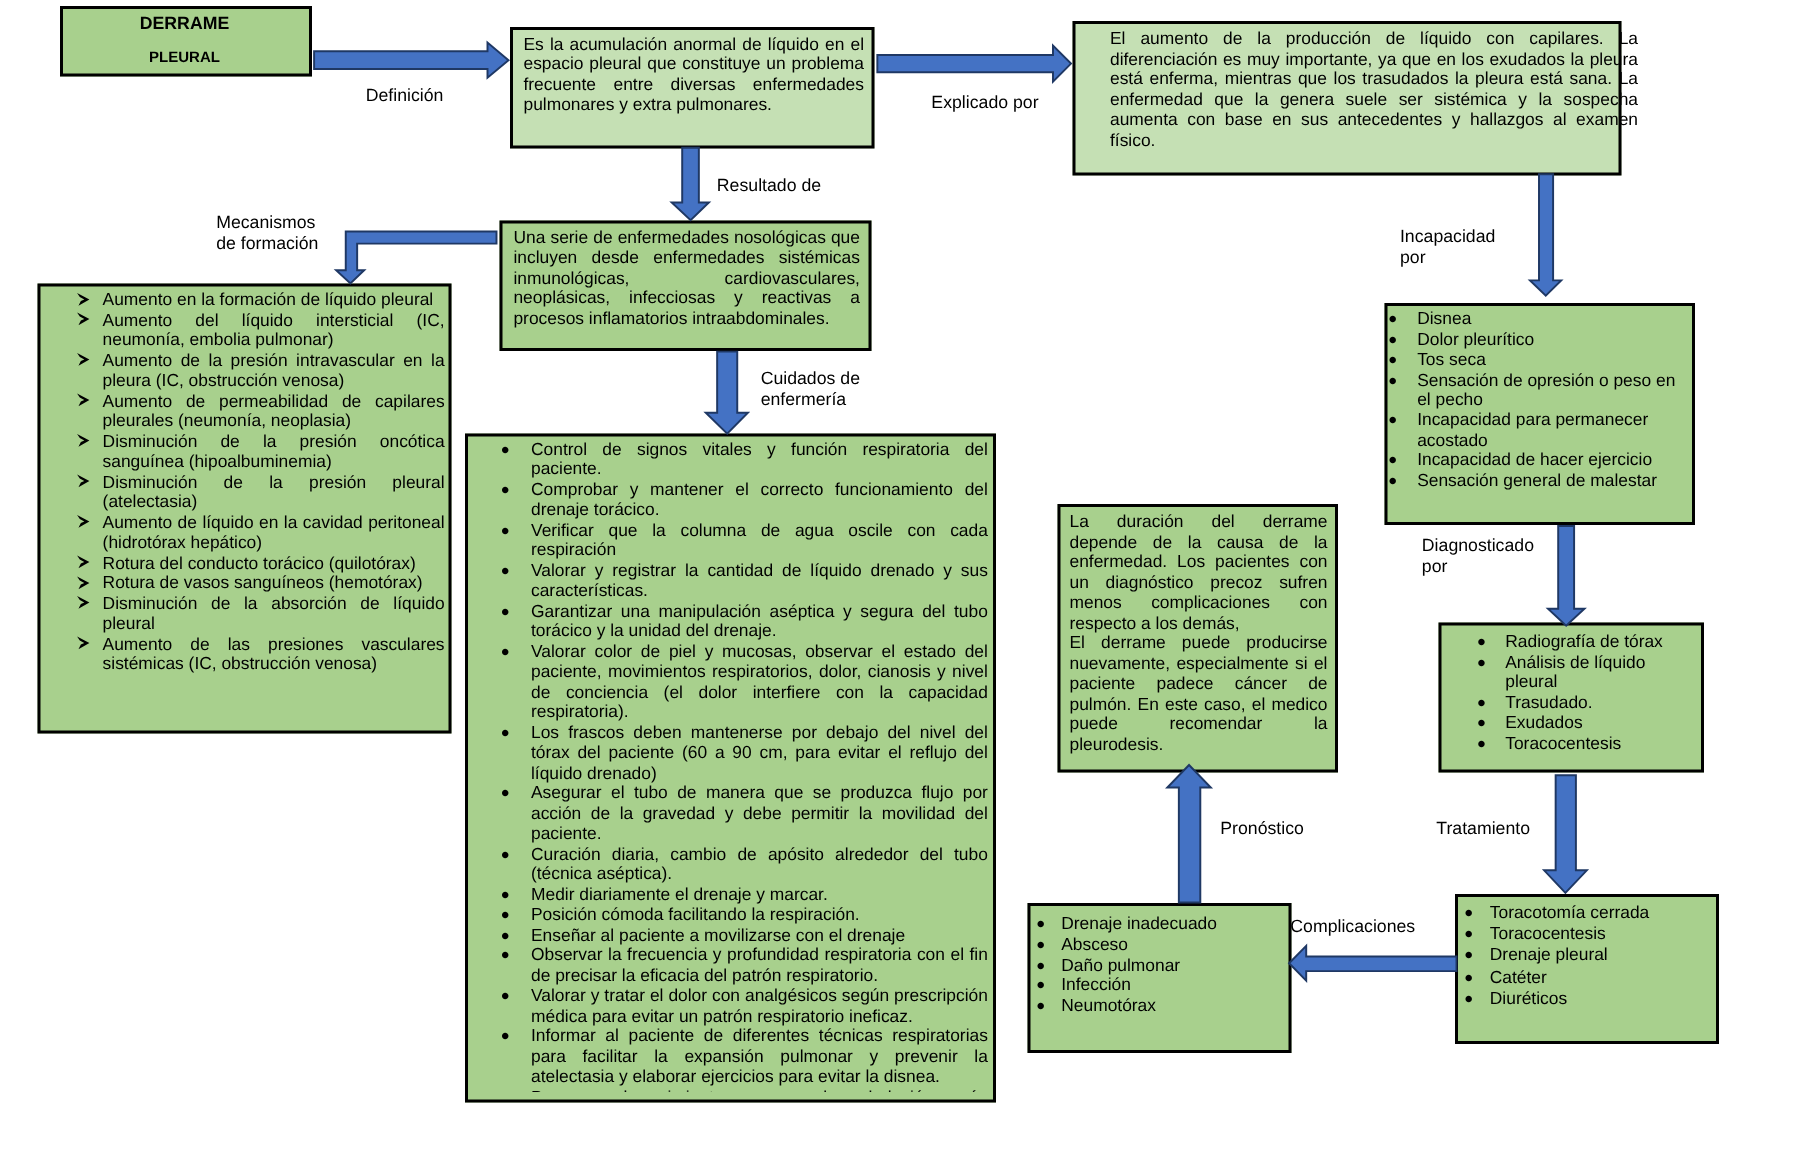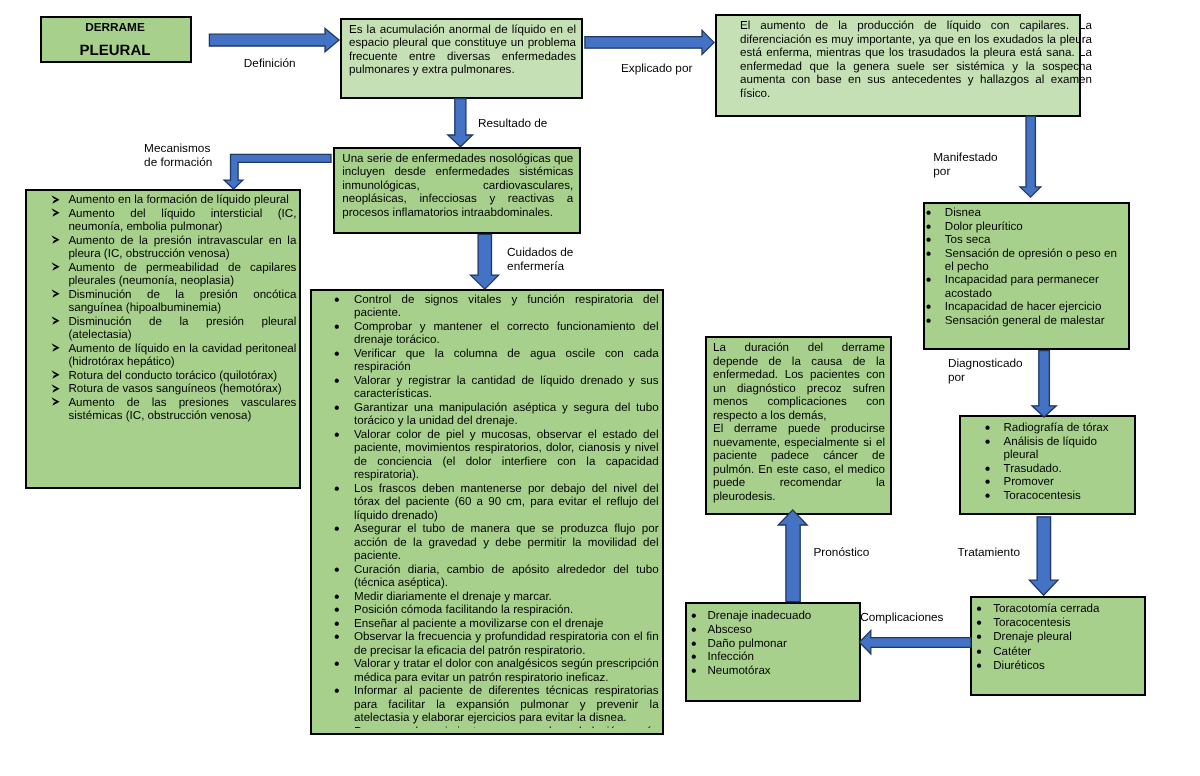--- a/index.html
+++ b/index.html
@@ -19,23 +19,23 @@
   ul.blist li > .bul{position:absolute;left:0;top:0;text-align:left;font-size:16px;line-height:13.5px;top:1px;}
   ul.blist.arrowbul li > .bul{font-family:"DejaVu Sans",sans-serif;font-size:9px;top:0.5px;}
   ul.blist li > .txt{display:block;}
   .ctr{text-align:center;font-weight:bold;}
 </style>
 </head>
 <body>
 
 <div id="canvas">
 
-  <div class="box" style="left:40px;top:16px;width:152px;height:47px;">
+  <div class="box" style="left:40px;top:4px;width:168px;height:47px;">
     <div class="ctr" style="position:absolute;left:-2px;right:0;top:3.2px;font-size:11.8px;line-height:13.5px;">DERRAME</div>
-    <div class="ctr" style="position:absolute;left:-2px;right:0;top:26.4px;font-size:15px;line-height:13.5px;">PLEURAL</div>
+    <div class="ctr" style="position:absolute;left:-2px;right:0;top:26.4px;font-size:10px;line-height:13.5px;">PLEURAL</div>
   </div>
 
   <div class="box light" style="left:340px;top:18px;width:243px;height:81px;"></div>
   <div class="boxtext" style="left:349px;top:22.5px;width:227px;">Es la acumulación anormal de líquido en el espacio pleural que constituye un problema frecuente entre diversas enfermedades pulmonares y extra pulmonares.</div>
 
   <div class="box light" style="left:715px;top:14px;width:366px;height:103px;"></div>
   <div class="boxtext" style="left:740px;top:19px;width:352px;">El aumento de la producción de líquido con capilares. La diferenciación es muy importante, ya que en los exudados la pleura está enferma, mientras que los trasudados la pleura está sana. La enfermedad que la genera suele ser sistémica y la sospecha aumenta con base en sus antecedentes y hallazgos al examen físico.</div>
 
   <div class="box" style="left:333px;top:147px;width:248px;height:87px;"></div>
   <div class="boxtext" style="left:342.3px;top:151.6px;width:231px;">Una serie de enfermedades nosológicas que incluyen desde enfermedades sistémicas inmunológicas, cardiovasculares, neoplásicas, infecciosas y reactivas a procesos inflamatorios intraabdominales.</div>
@@ -106,20 +106,28 @@
         </span>
         <span class="txt">Rotura del conducto torácico (quilotórax)</span>
       </li>
       <li style="padding-left: 16.5px; text-align: justify;">
         <span class="bul" style="top: 1.7px; left: -1.2px;">
           <svg width="9" height="9" viewBox="0 0 9 9" style="display:block">
             <path d="M0.4 0.3 L8.6 4.7 L1.3 8.8 L2.9 5.6 L5.2 4.7 L2.2 3.0 Z" fill="#000"></path>
           </svg>
         </span>
         <span class="txt">Rotura de vasos sanguíneos (hemotórax)</span>
+      </li>
+      <li style="padding-left: 16.5px; text-align: justify;">
+        <span class="bul" style="top: 1.7px; left: -1.2px;">
+          <svg width="9" height="9" viewBox="0 0 9 9" style="display:block">
+            <path d="M0.4 0.3 L8.6 4.7 L1.3 8.8 L2.9 5.6 L5.2 4.7 L2.2 3.0 Z" fill="#000"></path>
+          </svg>
+        </span>
+        <span class="txt">Disminución de la absorción de líquido pleural</span>
       </li>
       <li style="padding-left: 16.5px; text-align: justify;">
         <span class="bul" style="top: 1.7px; left: -1.2px;">
           <svg width="9" height="9" viewBox="0 0 9 9" style="display:block">
             <path d="M0.4 0.3 L8.6 4.7 L1.3 8.8 L2.9 5.6 L5.2 4.7 L2.2 3.0 Z" fill="#000"></path>
           </svg>
         </span>
         <span class="txt">Aumento de las presiones vasculares sistémicas (IC, obstrucción venosa)</span>
       </li>
     </ul>
@@ -235,21 +243,21 @@
       <li style="padding-left: 18.7px; text-align: left;">
         <span class="bul">•</span>
         <span class="txt">Análisis de líquido pleural</span>
       </li>
       <li style="padding-left: 18.7px; text-align: left;">
         <span class="bul">•</span>
         <span class="txt">Trasudado.</span>
       </li>
       <li style="padding-left: 18.7px; text-align: left;">
         <span class="bul">•</span>
-        <span class="txt">Promover</span>
+        <span class="txt">Exudados</span>
       </li>
       <li style="padding-left: 18.7px; text-align: left;">
         <span class="bul">•</span>
         <span class="txt">Toracocentesis</span>
       </li>
     </ul>
 
   <div class="box" style="left:970px;top:596px;width:176px;height:100px;"></div>
   <ul class="blist" style="position:absolute;left:976.3px;top:602.0px;width:160px;font-size:11.6px;line-height:14.2px;text-align:left;">
       <li style="padding-left: 16.9px; text-align: left;">
@@ -317,21 +325,21 @@
     </g>
   </svg>
 
   <div class="lbl" style="left:243.8px;top:56.0px;">Definición</div>
   <div class="lbl" style="left:620.9px;top:61.4px;">Explicado por</div>
   <div class="lbl" style="left:477.9px;top:115.6px;">Resultado de</div>
   <div class="lbl" style="left:144.1px;top:140.5px;">Mecanismos
 de formación</div>
   <div class="lbl" style="left:507.1px;top:244.5px;">Cuidados de
 enfermería</div>
-  <div class="lbl" style="left:933.3px;top:149.5px;">Manifestado
+  <div class="lbl" style="left:933.3px;top:149.5px;">Incapacidad
 por</div>
   <div class="lbl" style="left:947.9px;top:355.7px;">Diagnosticado
 por</div>
   <div class="lbl" style="left:957.5px;top:544.9px;">Tratamiento</div>
   <div class="lbl" style="left:860.2px;top:609.9px;">Complicaciones</div>
   <div class="lbl" style="left:813.5px;top:545.25px;">Pronóstico</div>
 
 </div>
 
 </body></html>

